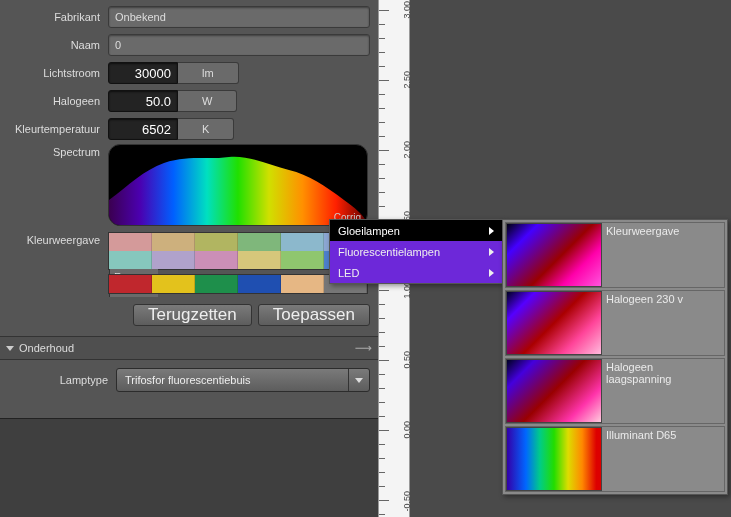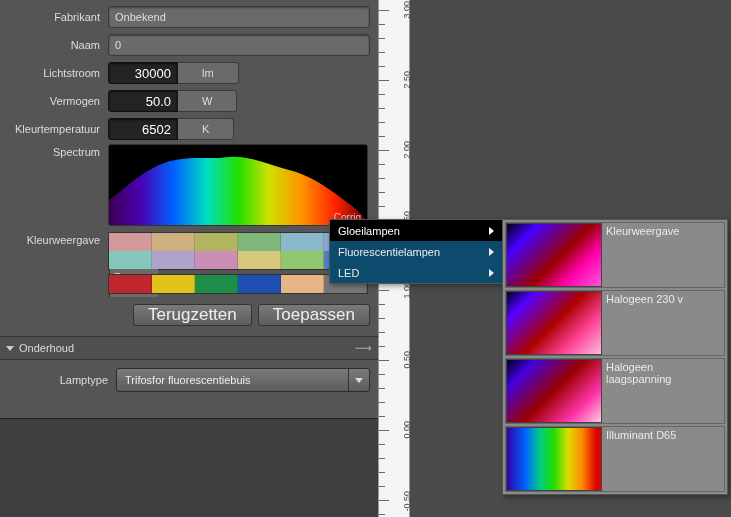--- a/index.html
+++ b/index.html
@@ -5,42 +5,42 @@
   html,body{margin:0;padding:0;background:#4a4a4a;font-family:Arial,Helvetica,sans-serif;font-size:11px;color:#ddd;width:731px;height:517px;overflow:hidden;}
   .panel{position:absolute;left:0;top:0;width:378px;height:517px;background:#555;border-right:1px solid #333;}
   .form{padding-top:4px;}
   .row{display:flex;align-items:center;height:26px;margin-bottom:2px;justify-content:flex-end;}
   .lbl{width:100px;text-align:right;padding-right:8px;color:#ddd;}
   .txtin{flex:1;margin-right:8px;background:#6a6a6a;border:1px solid #3a3a3a;border-radius:3px;height:20px;padding:0 6px;color:#ddd;font-size:11px;box-shadow:inset 0 1px 2px rgba(0,0,0,.4);}
   .numwrap{display:flex;margin-right:auto;}
   .numin{width:56px;background:#232323;border:1px solid #111;border-top-left-radius:3px;border-bottom-left-radius:3px;height:20px;padding:0 6px;color:#fff;font-size:13px;text-align:right;box-shadow:inset 0 1px 2px rgba(0,0,0,.6);}
   .unit{background:#6a6a6a;border:1px solid #3a3a3a;border-left:none;border-top-right-radius:3px;border-bottom-right-radius:3px;height:20px;line-height:20px;padding:0 24px;color:#ddd;}
   .spectrum-row{display:flex;margin-bottom:6px;}
-  .spectrum-box{position:relative;margin-right:8px;width:258px;height:80px;background:#000;border:1px solid #333;border-radius:3px;overflow:hidden;}
+  .spectrum-box{position:relative;margin-right:8px;width:258px;height:80px;background:#000;border:1px solid #333;border-radius:12px;overflow:hidden;}
   .corr{position:absolute;right:6px;bottom:2px;color:#ccc;text-decoration:underline;font-size:10px;}
   .cr-row{display:flex;align-items:flex-start;margin-bottom:4px;}
   .cr-grid{display:flex;flex-wrap:wrap;width:258px;margin-right:8px;border:1px solid #333;}
   .cr-grid.two{height:36px;}
   .cr-grid.one{height:18px;}
   .sw{flex:1 0 0;height:18px;border-right:1px solid rgba(0,0,0,.15);}
   .ra{width:40px;background:#6a6a6a;border-left:1px solid #333;color:#ddd;font-size:11px;padding:2px 4px;display:flex;flex-direction:column;justify-content:center;}
   .btnrow{display:flex;justify-content:flex-end;gap:6px;padding:6px 8px 10px;}
   .btn{background:linear-gradient(#7a7a7a,#5d5d5d);border:1px solid #333;border-radius:3px;color:#eee;height:22px;padding:0 14px;font-size:17px;cursor:pointer;}
   .section-hdr{display:flex;align-items:center;background:#4f4f4f;border-top:1px solid #333;border-bottom:1px solid #333;height:22px;padding:0 6px;color:#ddd;}
   .tri{display:inline-block;width:0;height:0;border-left:4px solid transparent;border-right:4px solid transparent;border-top:5px solid #ccc;margin-right:5px;}
   .pin{margin-left:auto;color:#aaa;font-size:12px;}
   .selwrap{display:flex;align-items:center;padding:8px 8px 6px;}
   .selwrap .lbl{width:100px;}
   .sel{flex:1;position:relative;background:linear-gradient(#7a7a7a,#5d5d5d);border:1px solid #2c2c2c;border-radius:3px;height:22px;display:flex;align-items:center;padding:0 24px 0 8px;color:#eee;}
   .sel .dd{position:absolute;right:0;top:0;bottom:0;width:20px;border-left:1px solid #333;display:flex;align-items:center;justify-content:center;}
   .ddtri{width:0;height:0;border-left:4px solid transparent;border-right:4px solid transparent;border-top:5px solid #ddd;}
   .darkfill{position:absolute;left:0;right:0;bottom:0;top:418px;background:#3f3f3f;border-top:1px solid #222;}
   .ruler{position:absolute;left:378px;top:0;width:30px;height:517px;background:#f4f4f4;border-left:1px solid #999;border-right:1px solid #999;}
   .rlabel{position:absolute;right:2px;font-size:9px;color:#444;transform-origin:right center;}
-  .menu{position:absolute;left:329px;top:219px;width:172px;background:#0c4a6e;border:1px solid #555;box-shadow:2px 2px 5px rgba(0,0,0,.4);}
+  .menu{position:absolute;left:329px;top:219px;width:172px;background:#6d28d9;border:1px solid #555;box-shadow:2px 2px 5px rgba(0,0,0,.4);}
   .mitem{display:flex;align-items:center;height:21px;padding:0 8px;color:#eee;position:relative;}
   .mitem.active{background:#000;color:#fff;}
   .marr{position:absolute;right:8px;width:0;height:0;border-top:4px solid transparent;border-bottom:4px solid transparent;border-left:5px solid currentColor;}
   .submenu{position:absolute;left:502px;top:219px;width:220px;background:#8a8a8a;border:1px solid #555;box-shadow:2px 2px 5px rgba(0,0,0,.4);padding:2px;display:flex;flex-direction:column;gap:2px;}
   .thumb{display:flex;border:1px solid #666;background:#8a8a8a;height:64px;}
   .thumb .timg{width:94px;height:62px;background:#000;border:1px solid #444;margin:0;position:relative;overflow:hidden;}
   .thumb .tlbl{flex:1;padding:2px 4px;color:#eaeaea;font-size:11px;}
   .tick{position:absolute;left:0;width:6px;height:1px;background:#666;}
   .tick.big{width:10px;}
 </style>
@@ -62,21 +62,21 @@
 
     <div class="row">
       <div class="lbl">Lichtstroom</div>
       <div class="numwrap">
         <input class="numin" value="30000" style="">
         <div class="unit">lm</div>
       </div>
     </div>
 
     <div class="row">
-      <div class="lbl">Vermogen</div>
+      <div class="lbl">Halogeen</div>
       <div class="numwrap">
         <input class="numin" value="50.0" style="">
         <div class="unit">W</div>
       </div>
     </div>
 
     <div class="row">
       <div class="lbl">Kleurtemperatuur</div>
       <div class="numwrap">
         <input class="numin" value="6502" style="">

